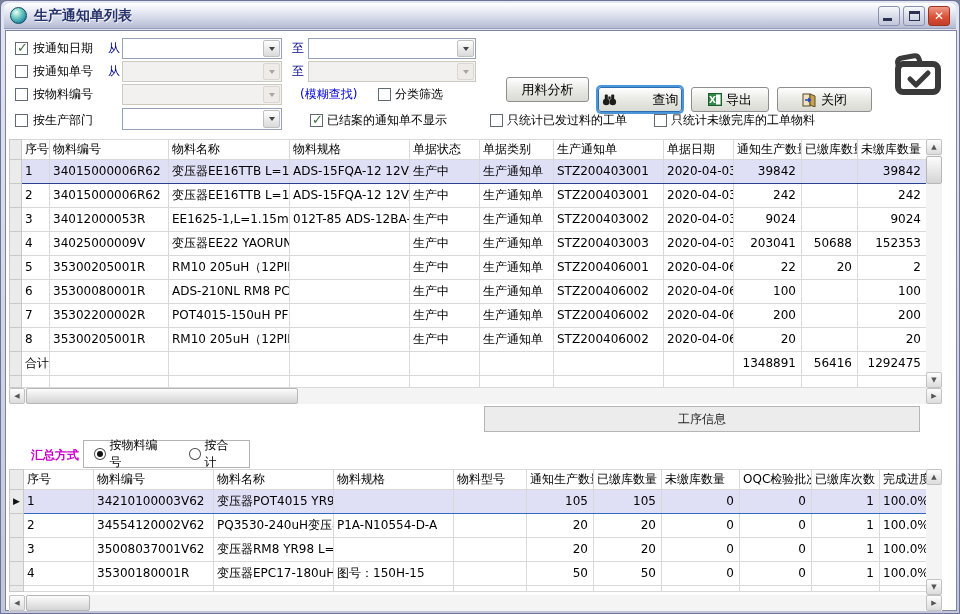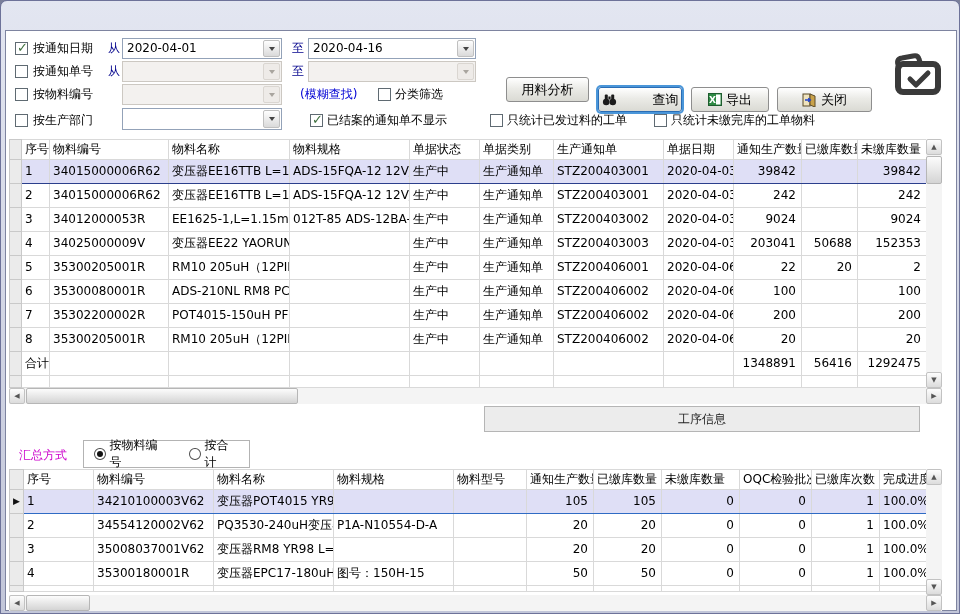--- a/index.html
+++ b/index.html
@@ -84,33 +84,42 @@
   .radio { width:12px; height:12px; border:1px solid #4d4d4d; border-radius:50%; background:#fff; position:relative; }
   .radio.checked::after { content:""; position:absolute; left:2px; top:2px; width:6px; height:6px; background:#111; border-radius:50%; }
 
   .icon-svg { display:block; }
 </style>
 </head>
 <body>
 
 <div class="window">
 
+  <div class="titlebar">
+    <div class="globe"></div>
+    <div class="title-text">生产通知单列表</div>
+    <div class="winbtn">
+        <span class="glyph-min"></span>
+      </div>
+    <div class="winbtn">
+        <span class="glyph-max"></span>
+      </div>
+    <div class="winbtn close"><span>✕</span></div>
+  </div>
 
   <div class="content"></div>
 
   <span class="checkbox checked" style="left:14px;top:41px;"></span>
   <span class="lbl" style="left:32px;top:40px;">按通知日期</span>
   <span class="lbl navy" style="left:107px;top:40px;">从</span>
   <div class="combo" style="left:121px;top:37px;width:160px;">
-    <span class="val">2020-04-01</span>
     <span class="cbtn"></span>
   </div>
   <span class="lbl navy" style="left:291px;top:40px;">至</span>
   <div class="combo" style="left:307px;top:37px;width:168px;">
-    <span class="val">2020-04-16</span>
     <span class="cbtn"></span>
   </div>
 
   <span class="checkbox" style="left:14px;top:64px;"></span>
   <span class="lbl" style="left:32px;top:63px;">按通知单号</span>
   <span class="lbl navy" style="left:107px;top:63px;">从</span>
   <div class="combo disabled" style="left:121px;top:60px;width:160px;">
     <span class="val"></span>
     <span class="cbtn"></span>
   </div>
@@ -365,21 +374,21 @@
       <div class="sb-btn" style="left:0;top:0;">◀</div>
       <div class="sb-thumb" style="left:17px;top:0;width:272px;height:16px;"></div>
       <div class="sb-btn" style="right:0;top:0;">▶</div>
     </div>
   </div>
 
   <div class="tab inactive" style="left:483px;top:405px;width:436px;">
     <span class="tlabel">工序信息</span>
   </div>
 
-  <span class="lbl magenta" style="left:18px;top:447px;">汇总方式</span>
+  <span class="lbl magenta" style="left:30px;top:447px;font-weight:bold;">汇总方式</span>
   <div class="radio-box" style="left:82px;top:439px;width:167px;height:28px;">
     <span class="radio-item">
       <span class="radio checked"></span>
       <span>按物料编号</span>
     </span>
     <span class="radio-item">
       <span class="radio"></span>
       <span>按合计</span>
     </span>
   </div>

